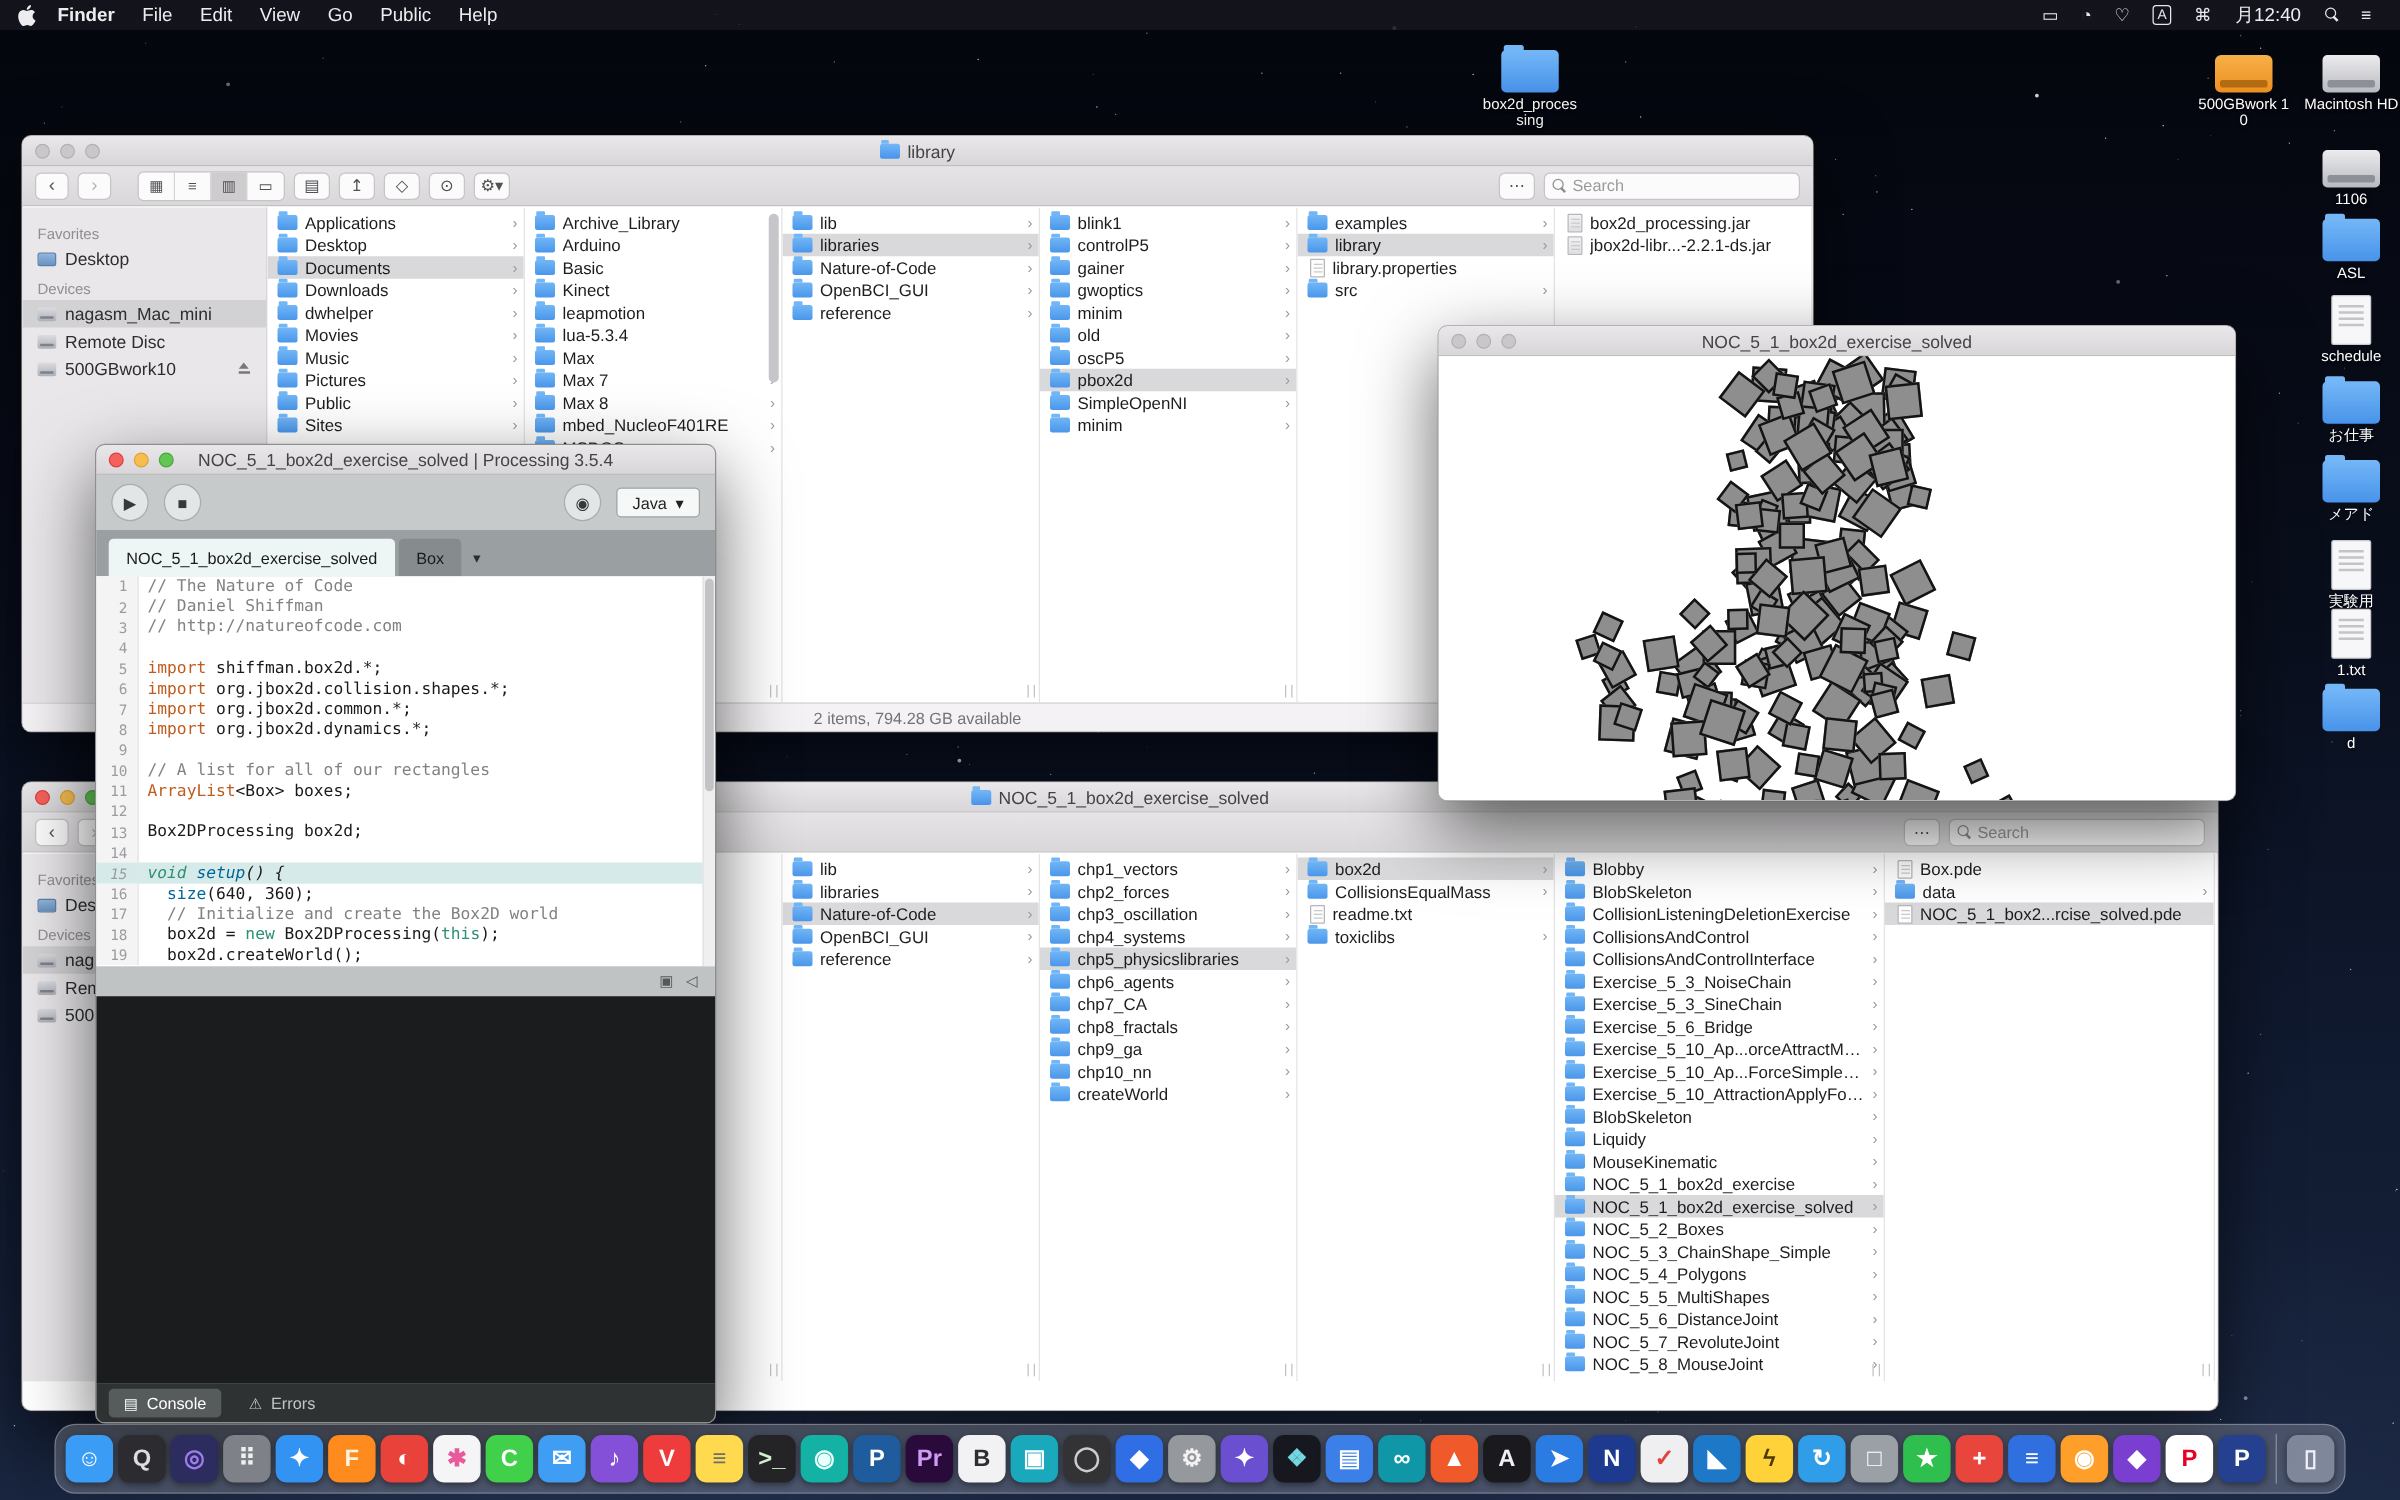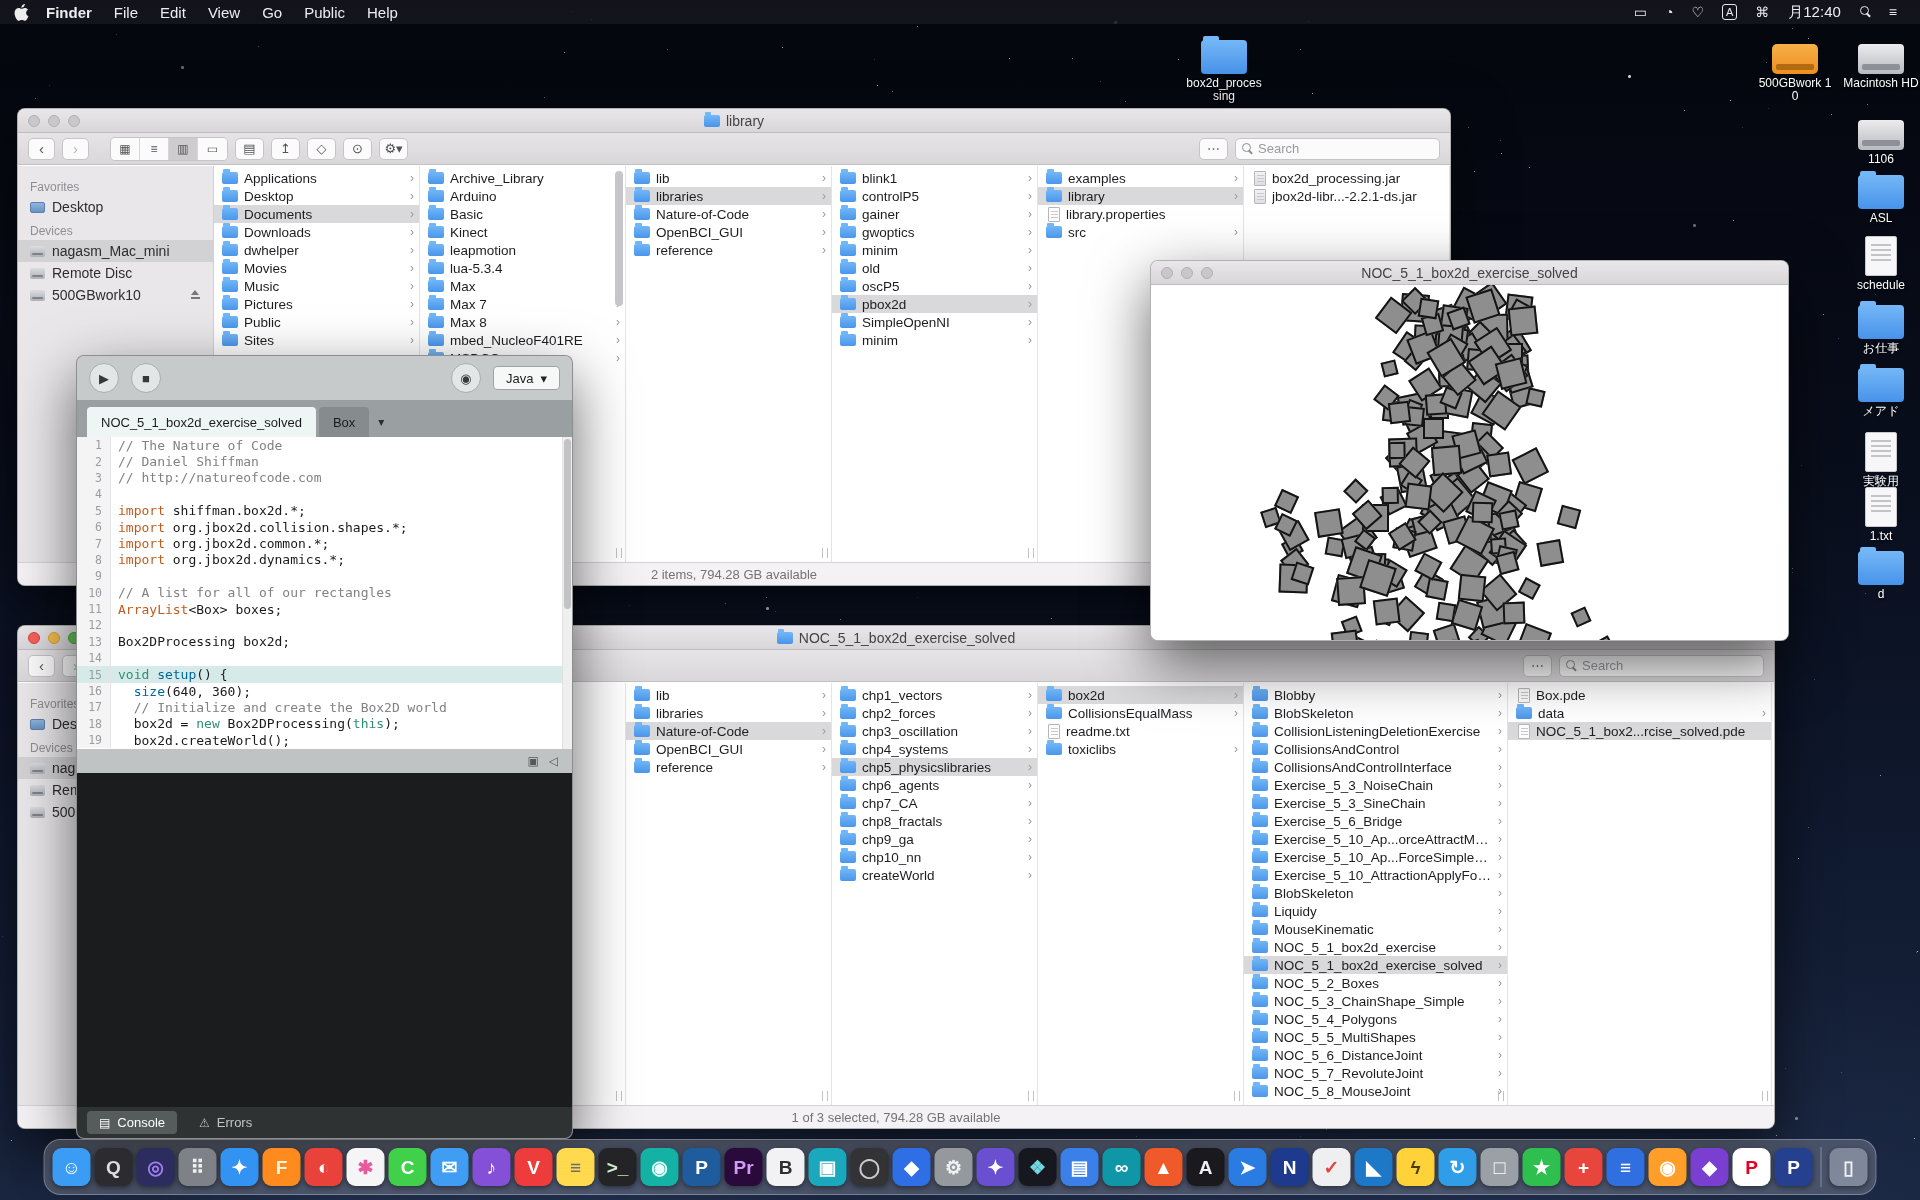--- a/index.html
+++ b/index.html
@@ -91,21 +91,21 @@
   .pbtn{width:30px;height:30px;border-radius:50%;background:#e3e6e7;border:1px solid #a9adae;display:flex;align-items:center;justify-content:center;color:#34393a;font-size:13px;}
   .javabtn{background:#f6f7f7;border:1px solid #9fa3a4;border-radius:4px;height:24px;padding:0 12px;font-size:13px;display:flex;align-items:center;gap:7px;color:#222;}
   .ptabs{height:37px;background:#9aa0a2;display:flex;align-items:flex-end;padding:7px 10px 0;gap:3px;flex:none;}
   .ptab{height:30px;padding:0 14px;font-size:13px;display:flex;align-items:center;background:#868c8e;color:#1b1b1b;border-radius:4px 4px 0 0;white-space:nowrap;}
   .ptab.on{background:#eef6f5;}
   .tabmenu{color:#2e2e2e;font-size:12px;padding:0 8px 8px 6px;}
   .peditor{height:312px;background:#fff;overflow:hidden;position:relative;flex:none;}
   .cl{display:flex;height:16.4px;font:13px "DejaVu Sans Mono",monospace;white-space:pre;align-items:center;}
   .ln{width:34px;flex:none;text-align:right;padding-right:8px;color:#9c9ca0;background:#f4f4f5;border-right:1px solid #e4e4e6;font-size:11.5px;height:100%;display:flex;align-items:center;justify-content:flex-end;}
   .ct{flex:1;padding-left:7px;height:100%;display:flex;align-items:center;}
-  .cl.hl .ln,.cl.hl .ct{background:#d6ebe9;}
+  .cl.hl .ln,.cl.hl .ct{background:#d6ebe9;font-style:italic;}
   .tok-c{color:#828285;}
   .tok-k{color:#2e8f76;}
   .tok-i{color:#bf5b1d;}
   .tok-f{color:#00669a;}
   .tok-p{color:#1a1a1a;}
   .escroll{position:absolute;right:0;top:0;width:10px;height:100%;background:#efefef;border-left:1px solid #e2e2e2;}
   .escroll i{position:absolute;top:2px;left:1px;width:7px;height:170px;background:#c3c3c6;border-radius:4px;display:block;}
   .pmsg{height:24px;background:#bfc3c4;display:flex;align-items:center;justify-content:flex-end;gap:10px;padding:0 14px;flex:none;color:#55595a;font-size:12px;}
   .pconsole{flex:1;background:#1b1c1d;}
   .pfooter{height:31px;background:#2e3233;display:flex;align-items:center;padding:0 10px;gap:10px;flex:none;}
@@ -747,23 +747,20 @@
             <span class="fic "></span>
             <span class="flab">data</span>
             <span class="chev">›</span>
           </div>
           <div class="frow fsel">
             <span class="fic doc"></span>
             <span class="flab">NOC_5_1_box2...rcise_solved.pde</span>
           </div>
         </div>
       </div>
-  </div>
-  <div class="statusbar">
-    <span>1 of 3 selected, 794.28 GB available</span>
   </div>
 </div>
 
 <div class="window" id="sketch">
   <div class="titlebar" id="sktitle">
       <span class="tl">
         <i></i>
         <i></i>
         <i></i>
       </span>
@@ -936,20 +933,30 @@
       <div class="sbox" style="left: 296.4px; top: 80.9px; width: 24.6px; height: 24.6px; background: rgb(142, 142, 142); transform: rotate(50deg);"></div>
       <div class="sbox" style="left: 346.5px; top: 74.5px; width: 26.5px; height: 26.5px; background: rgb(142, 142, 142); transform: rotate(76deg);"></div>
       <div class="sbox" style="left: 307.8px; top: 289.9px; width: 26.3px; height: 26.3px; background: rgb(142, 142, 142); transform: rotate(6deg);"></div>
       <div class="sbox" style="left: 271.9px; top: 132.9px; width: 21.4px; height: 21.4px; background: rgb(142, 142, 142); transform: rotate(0deg);"></div>
       <div class="sbox" style="left: 281.1px; top: 57.6px; width: 28.6px; height: 28.6px; background: rgb(142, 142, 142); transform: rotate(59deg);"></div>
       <div class="sbox" style="left: 237.9px; top: 116.5px; width: 21px; height: 21px; background: rgb(142, 142, 142); transform: rotate(83deg);"></div>
     </div>
 </div>
 
 <div class="window" id="processing">
+  <div class="titlebar" id="ptitle">
+      <span class="tl colored">
+        <i></i>
+        <i></i>
+        <i></i>
+      </span>
+      <span class="wtitle">
+        <span>NOC_5_1_box2d_exercise_solved | Processing 3.5.4</span>
+      </span>
+    </div>
   <div class="ptoolbar">
     <span class="pbtn">▶</span>
     <span class="pbtn">■</span>
     <span style="flex:1"></span>
     <span class="pbtn">◉</span>
     <span class="javabtn">
       <span>Java</span>
       <span>▾</span>
     </span>
   </div>

